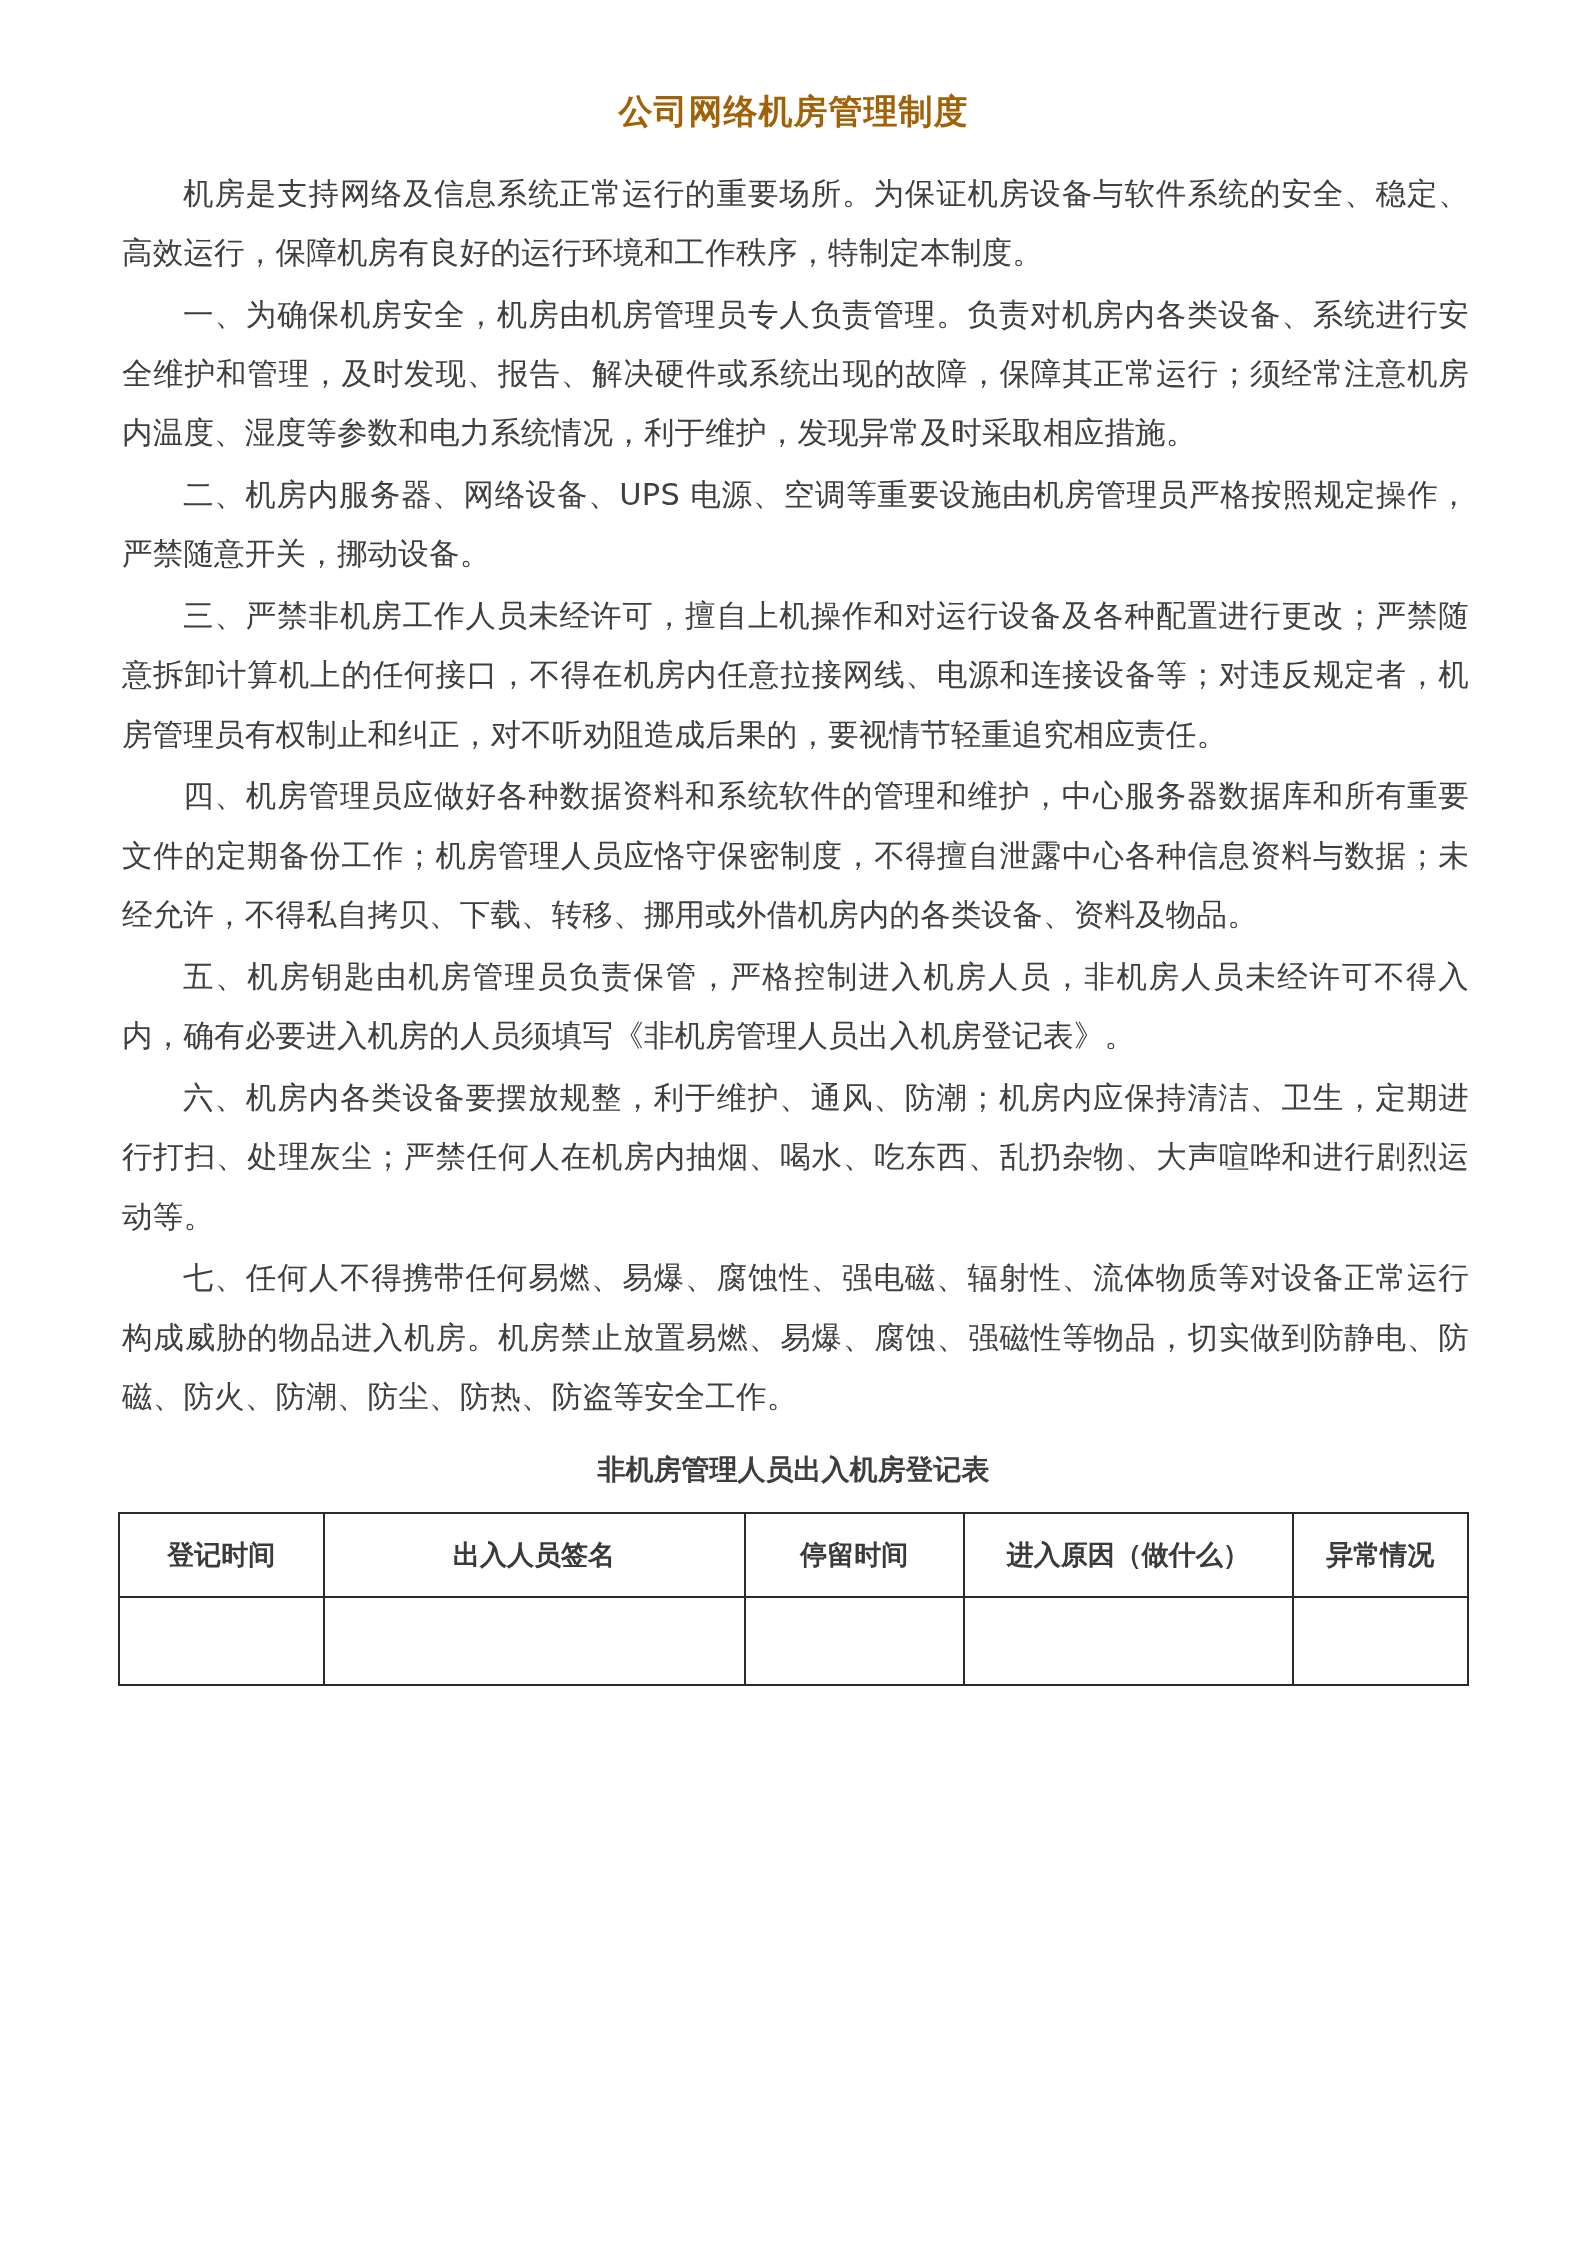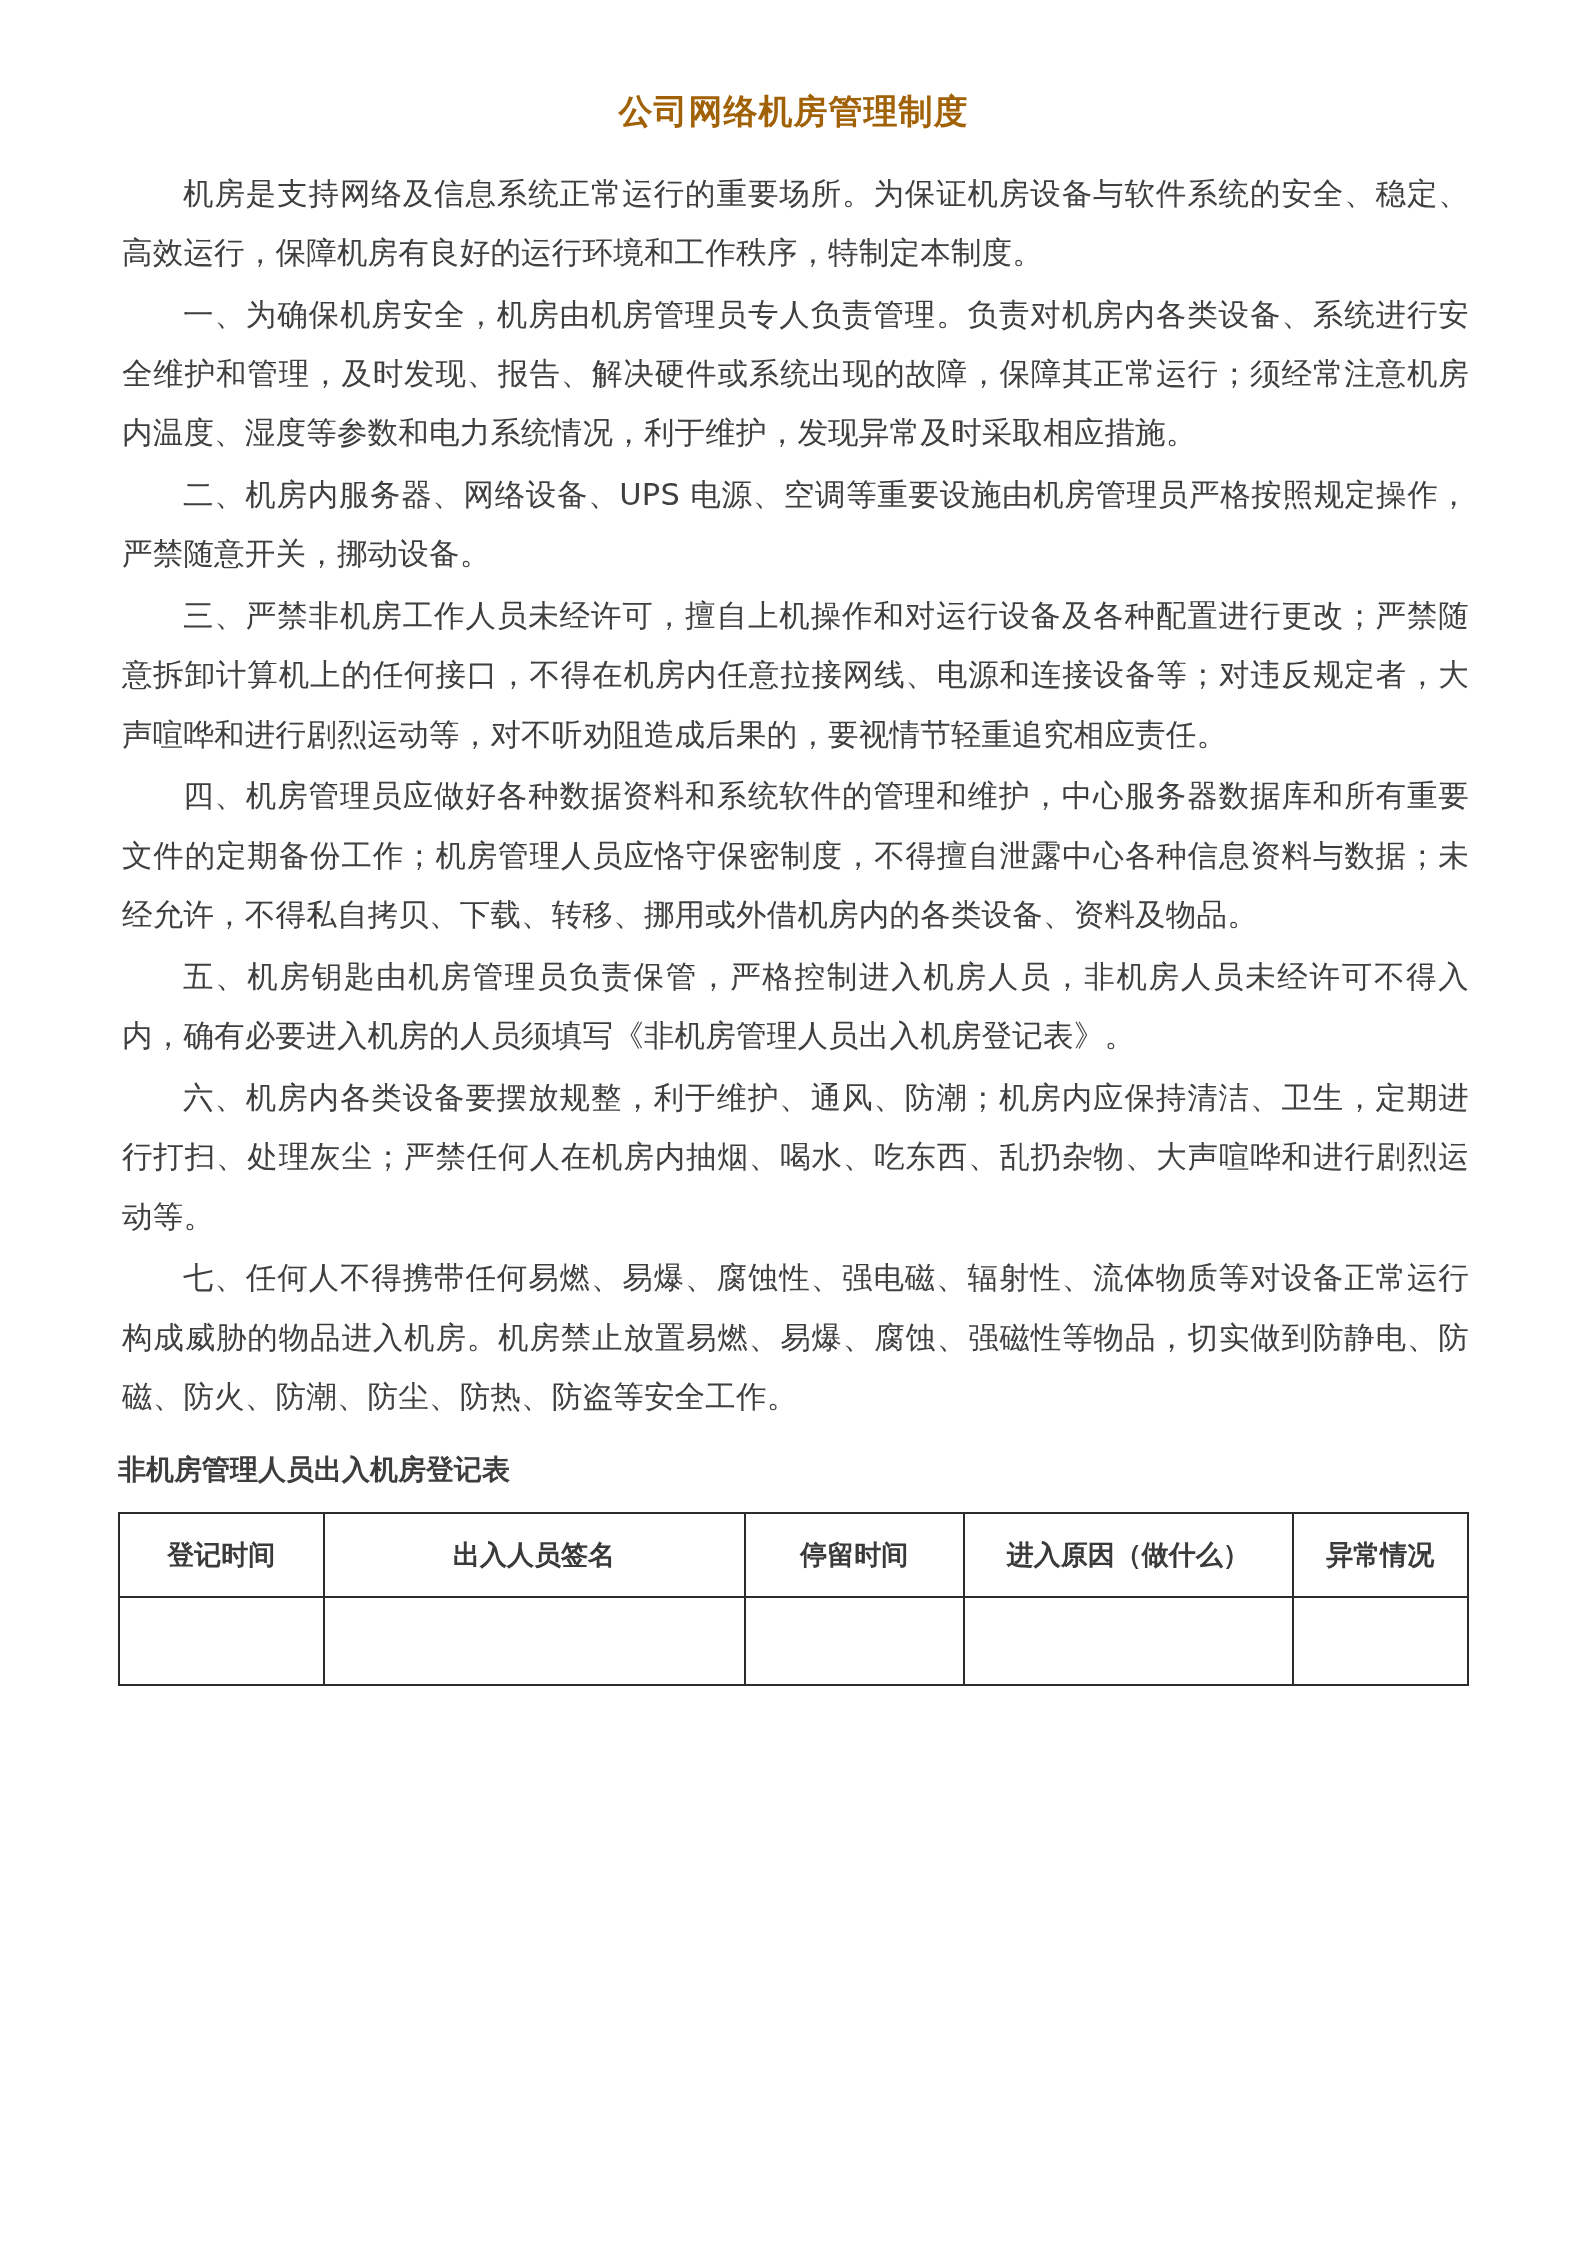--- a/index.html
+++ b/index.html
@@ -38,21 +38,21 @@
     font-size: 30.5px;
     line-height: 1.95;
     color: #3f3f3f;
     text-align: justify;
     text-justify: inter-ideograph;
     margin: 0 0 2px 4px;
     text-indent: 2em;
     letter-spacing: 0.2px;
   }
   .section-title {
-    text-align: left;
+    text-align: center;
     font-size: 28px;
     font-weight: bold;
     color: #3d3d3d;
     margin: 24px 0 22px 0;
     line-height: 1.4;
   }
   table.reg-table {
     border-collapse: collapse;
     width: 100%;
     margin: 0 auto;
@@ -84,21 +84,21 @@
 <body>
 
 <div class="page">
   <div class="content">
 
     <h1 class="doc-title">公司网络机房管理制度</h1>
 
     <p class="para">机房是支持网络及信息系统正常运行的重要场所。为保证机房设备与软件系统的安全、稳定、高效运行，保障机房有良好的运行环境和工作秩序，特制定本制度。</p>
     <p class="para">一、为确保机房安全，机房由机房管理员专人负责管理。负责对机房内各类设备、系统进行安全维护和管理，及时发现、报告、解决硬件或系统出现的故障，保障其正常运行；须经常注意机房内温度、湿度等参数和电力系统情况，利于维护，发现异常及时采取相应措施。</p>
     <p class="para">二、机房内服务器、网络设备、UPS 电源、空调等重要设施由机房管理员严格按照规定操作，严禁随意开关，挪动设备。</p>
-    <p class="para">三、严禁非机房工作人员未经许可，擅自上机操作和对运行设备及各种配置进行更改；严禁随意拆卸计算机上的任何接口，不得在机房内任意拉接网线、电源和连接设备等；对违反规定者，大声喧哗和进行剧烈运动等，对不听劝阻造成后果的，要视情节轻重追究相应责任。</p>
+    <p class="para">三、严禁非机房工作人员未经许可，擅自上机操作和对运行设备及各种配置进行更改；严禁随意拆卸计算机上的任何接口，不得在机房内任意拉接网线、电源和连接设备等；对违反规定者，机房管理员有权制止和纠正，对不听劝阻造成后果的，要视情节轻重追究相应责任。</p>
     <p class="para">四、机房管理员应做好各种数据资料和系统软件的管理和维护，中心服务器数据库和所有重要文件的定期备份工作；机房管理人员应恪守保密制度，不得擅自泄露中心各种信息资料与数据；未经允许，不得私自拷贝、下载、转移、挪用或外借机房内的各类设备、资料及物品。</p>
     <p class="para">五、机房钥匙由机房管理员负责保管，严格控制进入机房人员，非机房人员未经许可不得入内，确有必要进入机房的人员须填写《非机房管理人员出入机房登记表》。</p>
     <p class="para">六、机房内各类设备要摆放规整，利于维护、通风、防潮；机房内应保持清洁、卫生，定期进行打扫、处理灰尘；严禁任何人在机房内抽烟、喝水、吃东西、乱扔杂物、大声喧哗和进行剧烈运动等。</p>
     <p class="para">七、任何人不得携带任何易燃、易爆、腐蚀性、强电磁、辐射性、流体物质等对设备正常运行构成威胁的物品进入机房。机房禁止放置易燃、易爆、腐蚀、强磁性等物品，切实做到防静电、防磁、防火、防潮、防尘、防热、防盗等安全工作。</p>
 
     <h2 class="section-title">非机房管理人员出入机房登记表</h2>
 
     <table class="reg-table">
       <thead>
         <tr>

